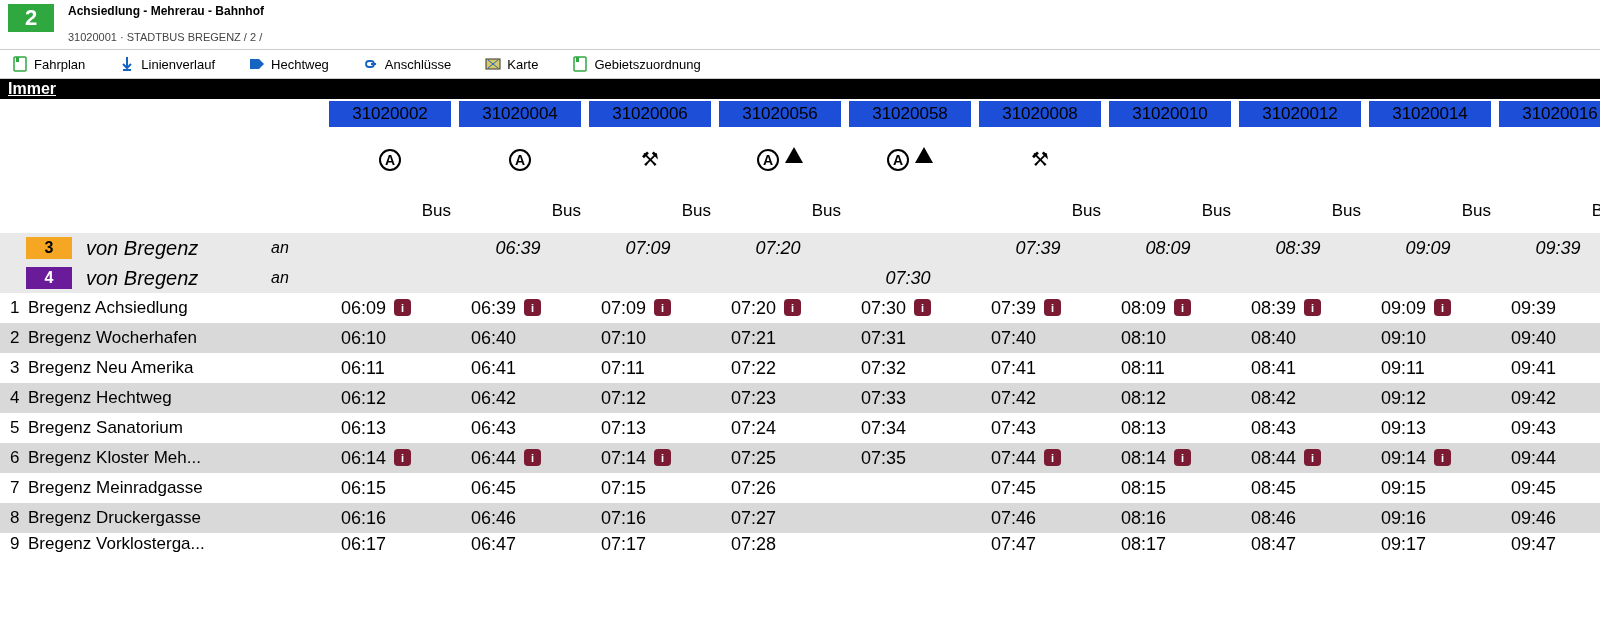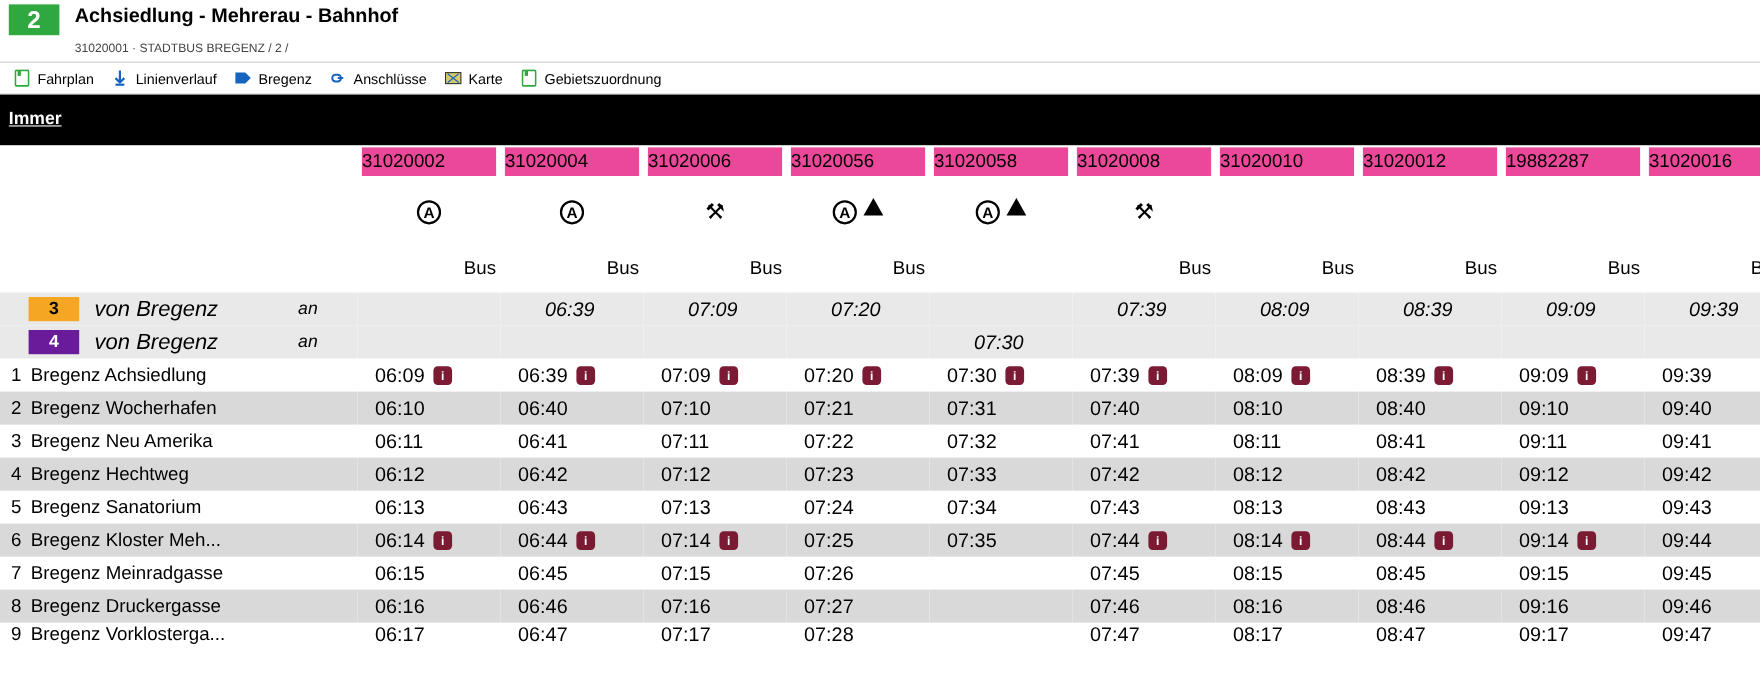--- a/index.html
+++ b/index.html
@@ -23,55 +23,55 @@
     font-size: 22px;
     width: 46px;
     height: 28px;
     display: flex;
     align-items: center;
     justify-content: center;
     margin-right: 14px;
   }
   .header-title {
     font-weight: bold;
-    font-size: 18px;
+    font-size: 12px;
   }
   .header-sub {
     font-size: 11px;
     color: #444;
     margin-top: 13px;
   }
   .toolbar {
     display: flex;
     align-items: flex-start;
     border-top: 1px solid #ccc;
     border-bottom: 1px solid #ccc;
     margin-top: 6px;
     padding: 3px 8px;
     font-size: 13px;
-    gap: 2px;
+    gap: 20px;
   }
   .tb-item {
     display: flex;
     align-items: center;
     padding: 3px 10px 3px 4px;
     cursor: pointer;
     border-radius: 2px;
   }
   .tb-icon {
     width: 16px; height: 16px;
     margin-right: 6px;
     display: flex; align-items: center; justify-content: center;
   }
   .black-bar {
     background: #000;
     color: #fff;
     font-weight: bold;
     font-size: 16px;
-    padding: 14px 8px;
+    padding: 1px 8px;
     text-decoration: underline;
   }
   .grid {
     display: table;
     width: 100%;
     table-layout: fixed;
   }
   .row { display: table-row; }
   .cell {
     display: table-cell;
@@ -113,23 +113,23 @@
     height: 22px;
     font-weight: bold;
     color: #fff;
     margin-left: 22px;
     margin-right: 14px;
   }
   .badge-3 { background: #f5a623; color: #000; }
   .badge-4 { background: #6a1b9a; }
   .conn-text { font-style: italic; font-size: 20px; }
   .trip-id {
-    background: #ec4899;
+    background: #1d4ed8;
     font-size: 17px;
-    text-align: left;
+    text-align: center;
     padding: 3px 0;
   }
   .sym-cell {
     text-align: center;
     font-size: 20px;
     height: 60px;
   }
   .ring-a {
     display: inline-flex;
     width: 22px; height: 22px;
@@ -202,21 +202,21 @@
         </svg>
     </span>
     <span>Linienverlauf</span>
   </div>
   <div class="tb-item">
     <span class="tb-icon">
       <svg width="16" height="14" viewBox="0 0 16 14">
           <path d="M1 2 L10 2 L15 7 L10 12 L1 12 Z" fill="#1565c0"></path>
         </svg>
     </span>
-    <span>Bregenz</span>
+    <span>Hechtweg</span>
   </div>
   <div class="tb-item">
     <span class="tb-icon">
       <svg width="16" height="14" viewBox="0 0 16 14">
           <path d="M3 7 a3 3 0 0 1 3-3 h2 a3 3 0 0 1 0 6 h-2 a3 3 0 0 1 -3-3 M8 7 h5" stroke="#1565c0" stroke-width="1.8" fill="none"></path>
         </svg>
     </span>
     <span>Anschlüsse</span>
   </div>
   <div class="tb-item">
@@ -262,21 +262,21 @@
       <div class="cell trip-col">
         <div class="trip-id">31020008</div>
       </div>
       <div class="cell trip-col">
         <div class="trip-id">31020010</div>
       </div>
       <div class="cell trip-col">
         <div class="trip-id">31020012</div>
       </div>
       <div class="cell trip-col">
-        <div class="trip-id">19882287</div>
+        <div class="trip-id">31020014</div>
       </div>
       <div class="cell trip-col">
         <div class="trip-id">31020016</div>
       </div>
     </div>
     <div class="row">
       <div class="cell stop-col" style="height:60px"></div>
       <div class="cell trip-col sym-cell"><span class="ring-a">A</span></div>
       <div class="cell trip-col sym-cell"><span class="ring-a">A</span></div>
       <div class="cell trip-col sym-cell"><span style="font-size:20px;">⚒</span></div>

